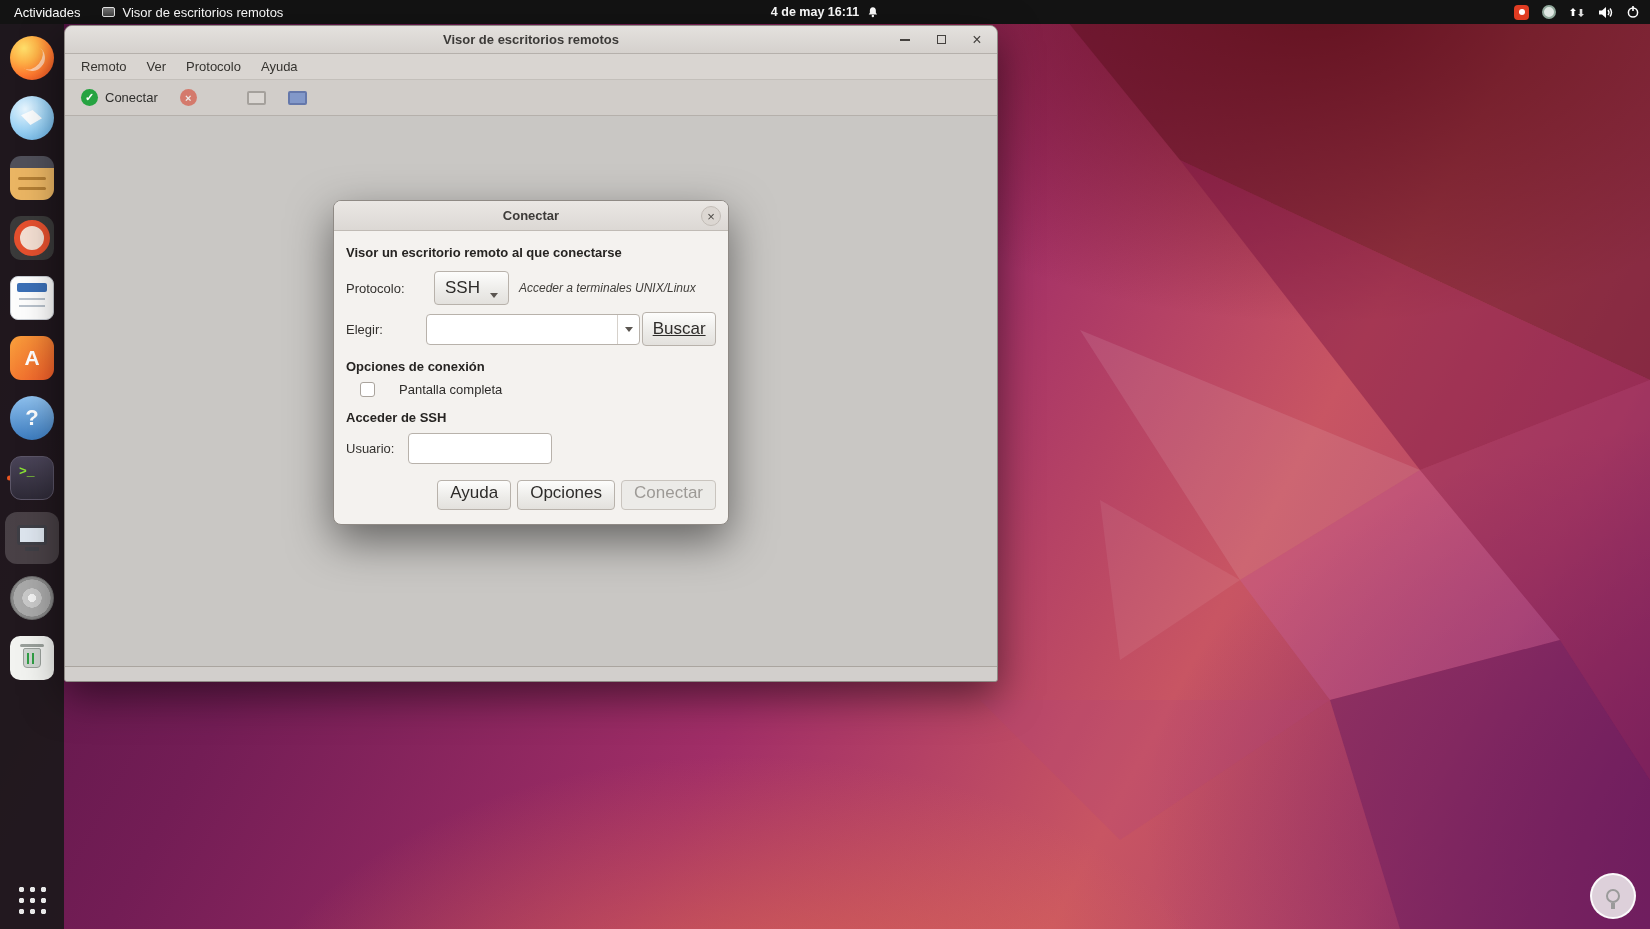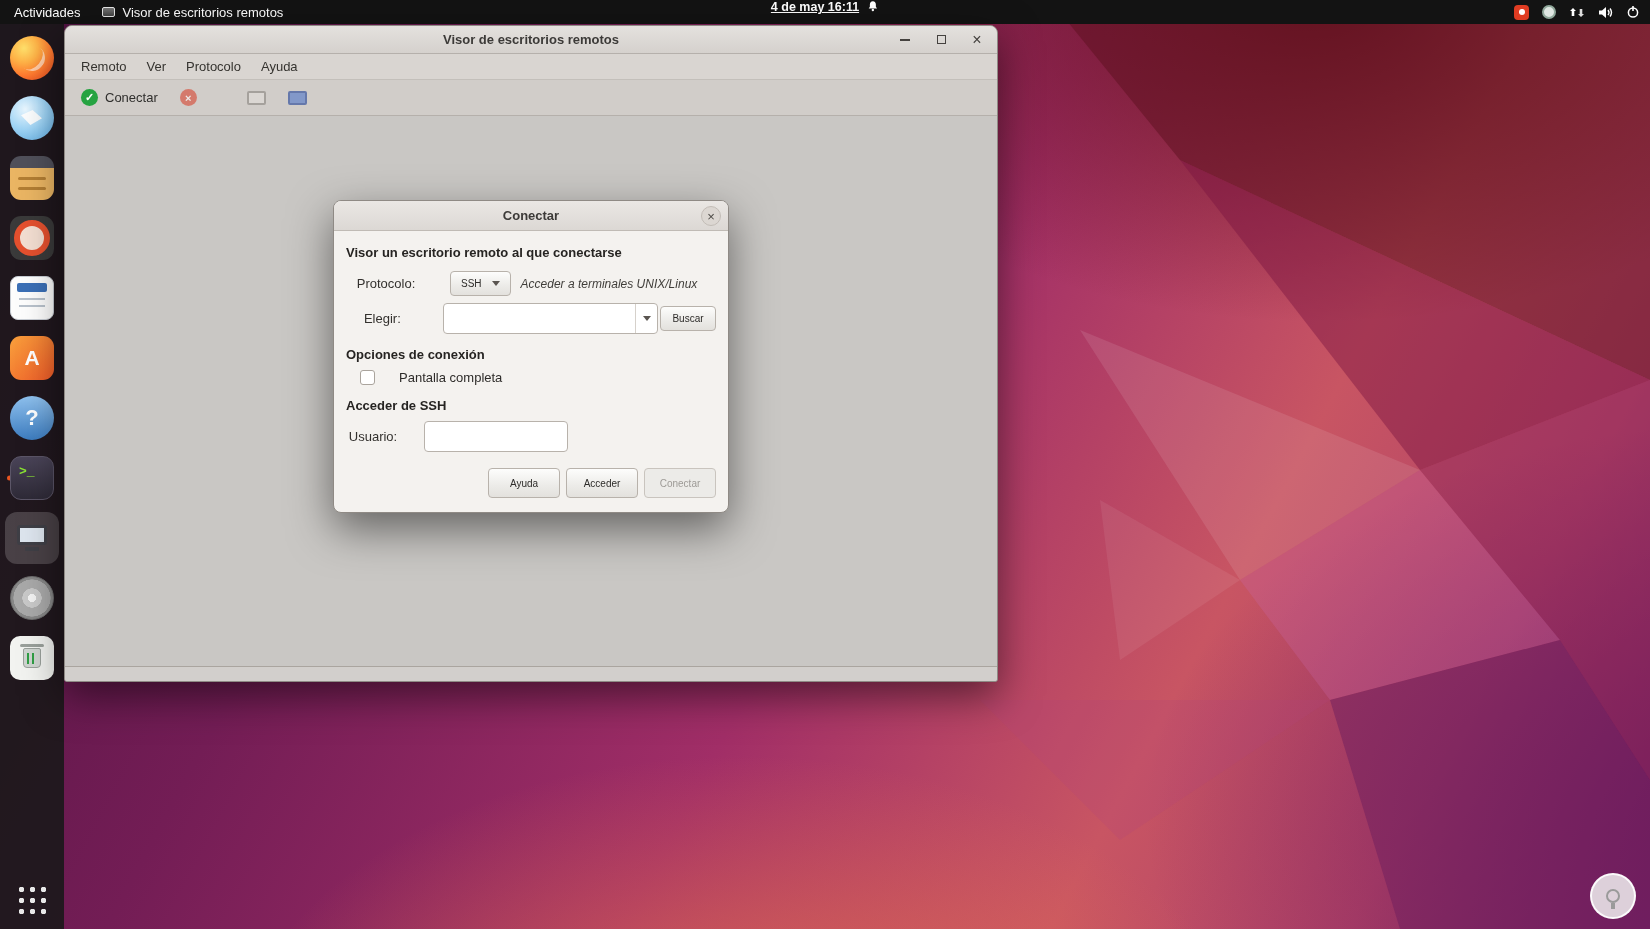--- a/index.html
+++ b/index.html
@@ -18,21 +18,21 @@
   
   .topbar { position:absolute; top:0; left:0; width:100%; height:24px;
     background:#131313; color:#fff; display:flex; align-items:center;
     font-size:13px; z-index:50; }
   .tb-left { display:flex; align-items:center; gap:22px; padding-left:14px; }
   .tb-item { cursor:default; }
   .tb-app { display:flex; align-items:center; gap:7px; }
   .tb-app-icon { width:13px; height:10px; border:1.5px solid #e8e8e8; border-radius:2px;
     display:inline-block; background:linear-gradient(#777, #444); }
   .tb-center { position:absolute; left:50%; top:0; height:24px; transform:translateX(-50%);
-    display:flex; align-items:flex-start; gap:8px; font-weight:bold; font-size:12.5px;text-decoration:underline; }
+    display:flex; align-items:center; gap:8px; font-weight:bold; font-size:12.5px; }
   .tb-right { position:absolute; right:10px; top:0; height:24px; display:flex;
     align-items:center; gap:13px; }
   .ind-record { width:15px; height:15px; border-radius:4px; background:#e03c22;
     display:flex; align-items:center; justify-content:center; }
   .ind-record::after { content:""; width:6px; height:6px; border-radius:50%; background:#fff; }
   .ind-app { width:14px; height:14px; border-radius:50%; background:#dfe6e2;
     border:2px solid #8fa79a; }
   .tb-svg { display:block; }
 
   
@@ -133,40 +133,40 @@
   .dlg-titlebar { height:30px; background:linear-gradient(#eae7e4,#dcd8d4);
     border-bottom:1px solid #c0bbb5; position:relative; display:flex; align-items:center; }
   .dlg-title { position:absolute; left:0; right:0; text-align:center; font-weight:bold;
     font-size:13px; color:#3c3a38; }
   .dlg-close { position:absolute; right:7px; top:5px; width:20px; height:20px;
     border-radius:50%; border:1px solid #c2bcb6; background:#dcd7d2; color:#4a4744;
     font-size:13px; line-height:1; display:flex; align-items:center; justify-content:center; }
   .dlg-body { padding:14px 12px 14px 12px; font-size:13px; color:#2e2c2a; }
   .dlg-heading { font-weight:bold; font-size:13px; color:#262422; margin-bottom:11px; }
   .row { display:flex; align-items:center; margin-bottom:7px; }
-  .lbl { text-align:center; margin-right:24px; color:#33312e; }
+  .lbl { text-align:left; margin-right:8px; color:#33312e; }
   .w80 { width:80px; }
   .w54 { width:54px; }
-  .btn { font-family:"Liberation Sans", sans-serif; font-size:10px; color:#2e2c2a;
+  .btn { font-family:"Liberation Sans", sans-serif; font-size:17px; color:#2e2c2a;
     background:linear-gradient(#fdfdfc, #ecebe8 60%, #e3e1dd);
     border:1px solid #b8b2ab; border-radius:4px; padding:6px 12px;
-    display:inline-flex; align-items:center; justify-content:center; }
+    display:inline-flex; align-items:flex-end; justify-content:center; }
   .btn.disabled { color:#9d9a96; background:#ecebe8; border-color:#c9c4be; }
   .combo { padding:6px 10px; }
   .chev { width:0; height:0; border-left:4px solid transparent;
     border-right:4px solid transparent; border-top:5px solid #5a5550; margin-left:10px; }
   .entry-combo { position:relative; width:237px; }
   .entry { width:100%; height:31px; border:1px solid #b8b2ab; border-radius:4px;
     background:#fff; padding:0 26px 0 8px; font-size:13px;
     font-family:"Liberation Sans", sans-serif; }
   .entry-arrow { position:absolute; right:1px; top:1px; bottom:1px; width:22px;
     display:flex; align-items:center; justify-content:center;
     border-left:1px solid #d6d1cb; }
   .entry-arrow .chev { margin-left:0; }
-  .find-btn { margin-left:2px; min-width:56px; }
+  .find-btn { margin-left:2px; min-width:56px;text-decoration:underline; }
   .hint { margin-left:10px; font-style:italic; font-size:12px; color:#403e3a; }
   .sec-heading { font-weight:bold; margin:13px 0 8px 0; color:#262422; }
   .chk-row { margin-left:14px; }
   .checkbox { width:15px; height:15px; background:#fff; border:1px solid #aaa49d;
     border-radius:3px; display:inline-block; }
   .chk-label { margin-left:24px; }
   .user-entry { width:144px; padding-right:8px; }
   .dlg-actions { display:flex; justify-content:flex-end; gap:6px; margin-top:16px; }
   .dlg-actions .btn { min-width:72px; height:30px; }
 
@@ -351,21 +351,21 @@
       </div>
 
       <div class="sec-heading">Acceder de SSH</div>
       <div class="row">
         <label class="lbl w54">Usuario:</label>
         <input class="entry user-entry" value="" style="">
       </div>
 
       <div class="dlg-actions">
         <button class="btn">Ayuda</button>
-        <button class="btn">Acceder</button>
+        <button class="btn">Opciones</button>
         <button class="btn disabled">Conectar</button>
       </div>
     </div>
   </div>
 
   <div class="hint-bubble">
     <span class="bulb"></span>
   </div>
 
 </div>

